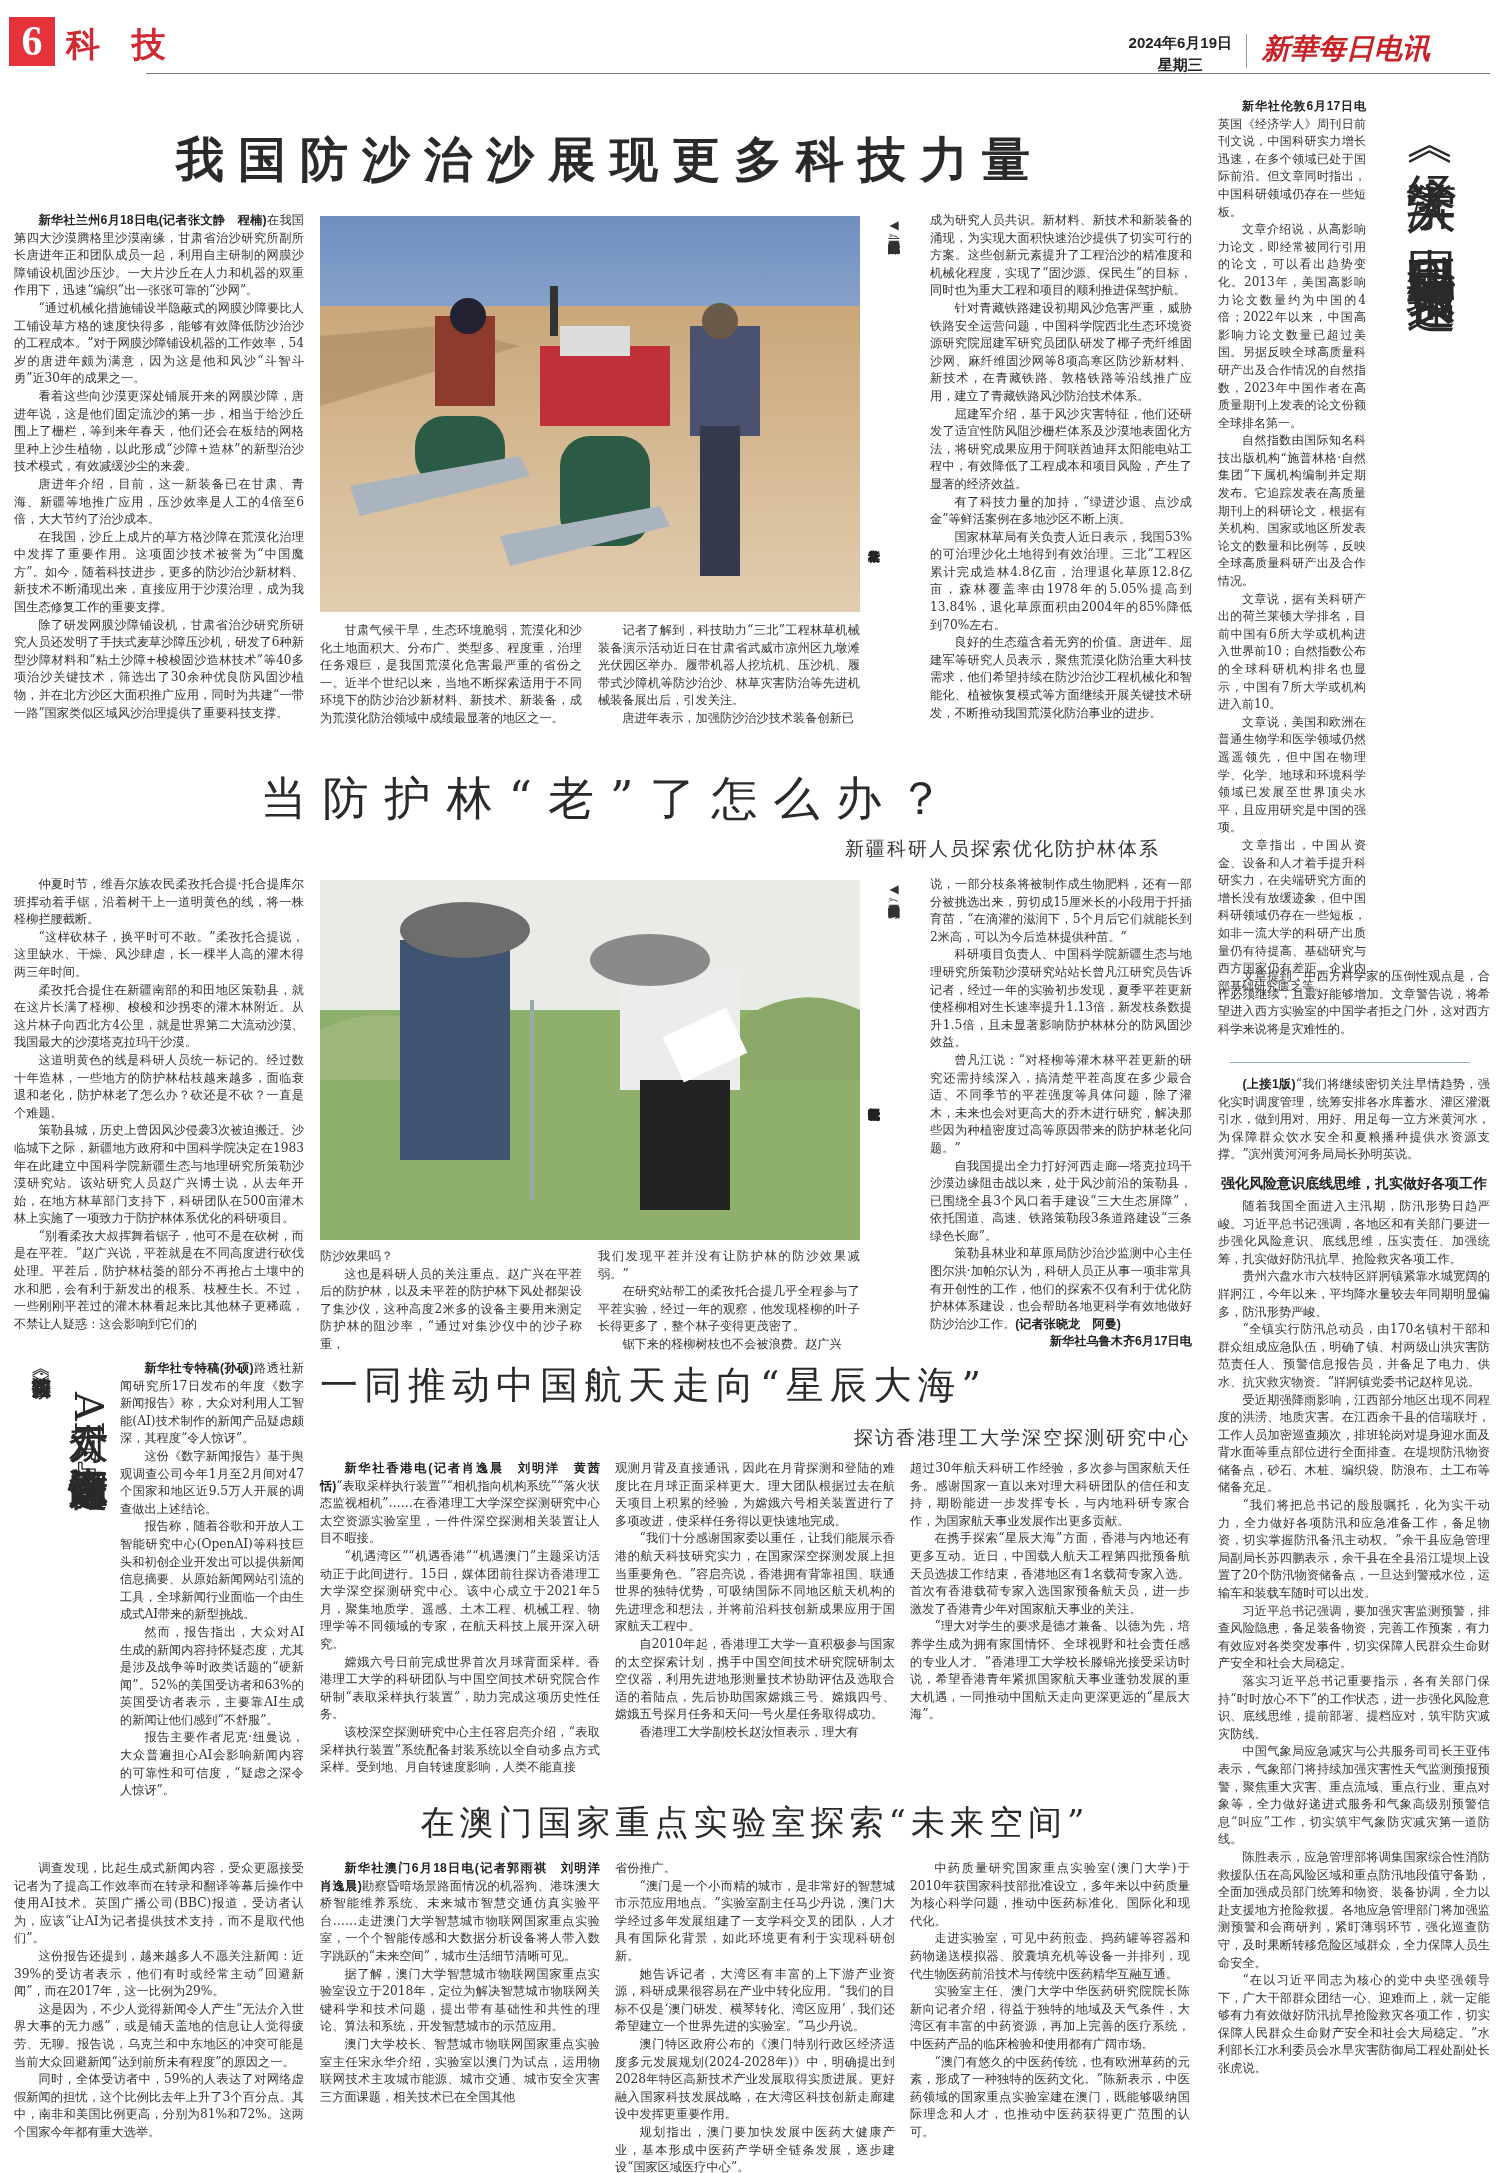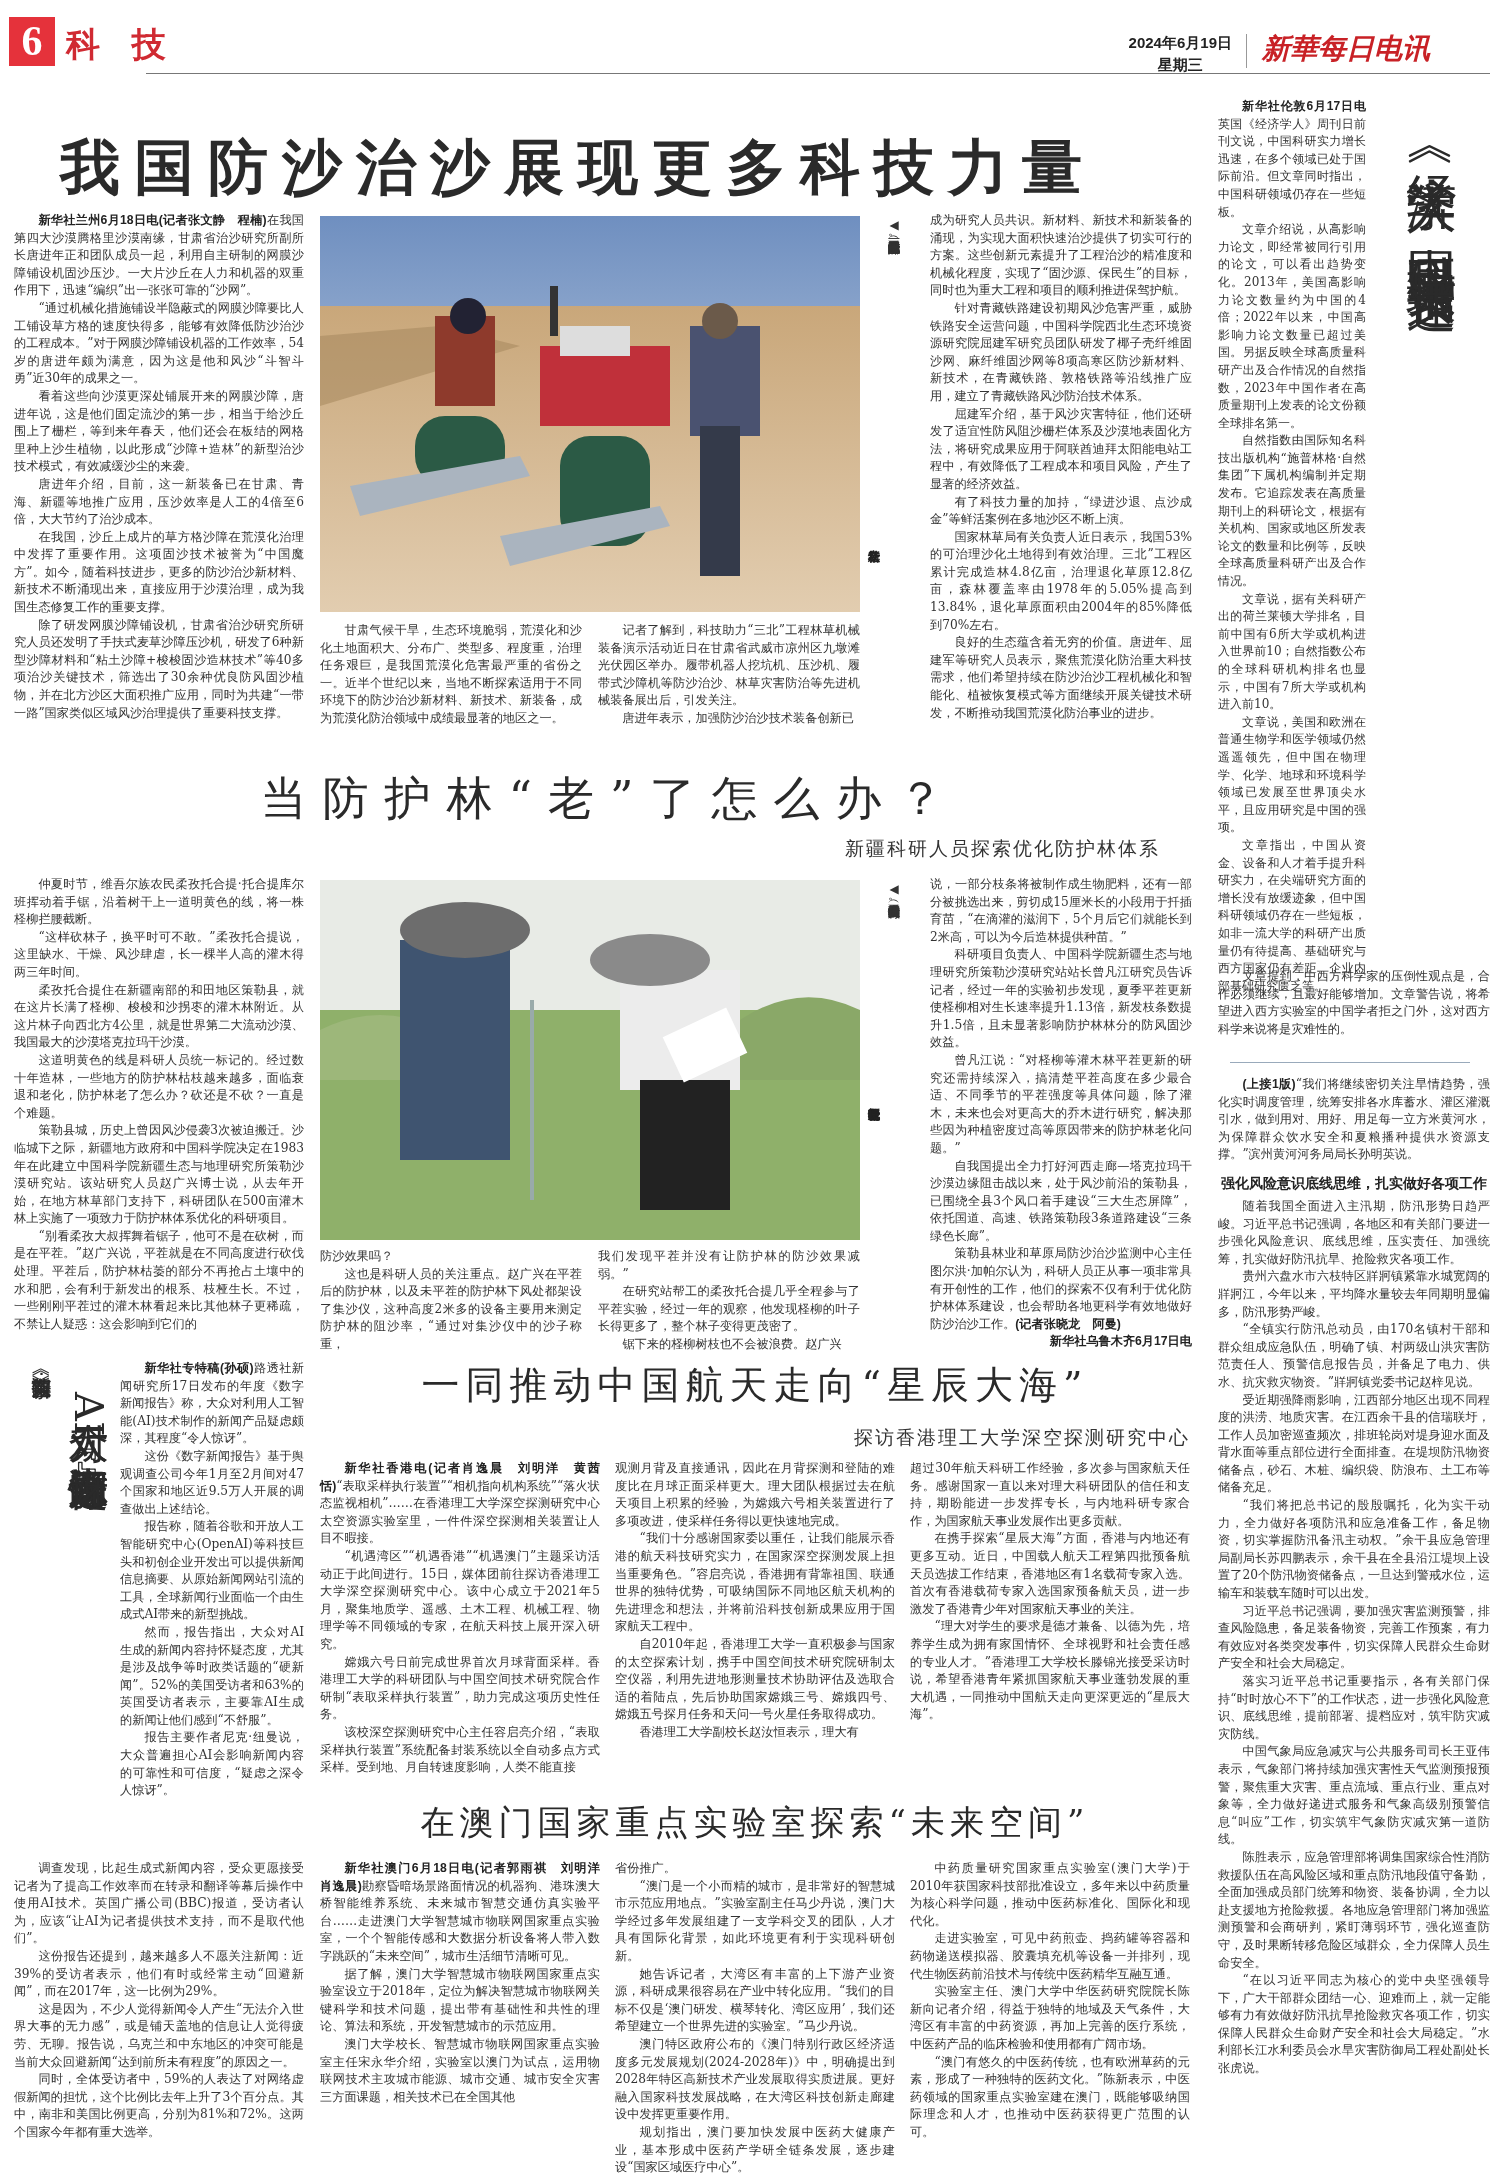--- a/index.html
+++ b/index.html
@@ -6,25 +6,25 @@
 body{width:1500px;height:2173px;background:#fff;font-family:"DejaVu Serif","Liberation Serif",serif;color:#222;position:relative;overflow:hidden}
 .abs{position:absolute}
 .page-num{left:9px;top:17px;width:46px;height:49px;background:#e5323b;color:#fff;font-family:"Liberation Serif",serif;font-weight:bold;font-size:42px;text-align:center;line-height:49px}
 .section{left:66px;top:22px;font-size:34px;color:#d02a32;font-weight:bold;letter-spacing:10px;font-family:"DejaVu Serif",serif}
 .rule-top{left:146px;top:73px;width:1015px;height:1px;background:#777}
 .rule-top2{left:1145px;top:73px;width:345px;height:1px;background:#777}
 .date{right:268px;top:32px;text-align:center;font-family:"Liberation Sans",sans-serif;font-size:15px;font-weight:bold;line-height:22px;color:#222}
 .vsep{left:1246px;top:34px;width:1px;height:34px;background:#999}
 .masthead{left:1262px;top:30px;font-size:28px;color:#c82126;font-weight:bold;font-family:"DejaVu Serif",serif;font-style:italic}
 .headline{font-weight:bold;color:#2a2a2a;font-family:"DejaVu Serif",serif}
-.h1{left:60px;top:128px;width:1100px;font-size:60px;letter-spacing:14px;text-align:left}
+.h1{left:60px;top:128px;width:1100px;font-size:48px;letter-spacing:14px;text-align:center}
 .h2{left:60px;top:768px;width:1100px;font-size:46px;letter-spacing:16px;text-align:center;font-weight:normal}
 .sub{font-family:"Liberation Sans",sans-serif;font-size:19px;color:#333;text-align:right}
 .sub2{left:60px;top:836px;width:1100px;letter-spacing:2px}
-.h3{left:320px;top:1360px;width:870px;font-size:38px;letter-spacing:6px;text-align:center;font-weight:normal}
+.h3{left:320px;top:1360px;width:870px;font-size:38px;letter-spacing:6px;text-align:left;font-weight:normal}
 .sub3{left:320px;top:1425px;width:870px;letter-spacing:2px}
 .h4{left:320px;top:1800px;width:870px;font-size:34px;letter-spacing:5px;text-align:center;font-weight:normal}
 .col{font-size:12.2px;line-height:17.6px;text-align:justify;color:#333;font-family:"DejaVu Serif",serif}
 .col p{text-indent:2em}
 .col .lead{font-weight:bold;font-family:"Liberation Sans",sans-serif;color:#222}
 .photo{overflow:hidden}
 .cap{writing-mode:vertical-rl;font-size:12px;line-height:16px;color:#333;font-family:"DejaVu Serif",serif}
 .credit{font-family:"Liberation Sans",sans-serif;font-weight:bold;color:#222}
 .vtitle{writing-mode:vertical-rl;font-family:"DejaVu Serif",serif;color:#2a2a2a}
 .divider{height:1px;background:#9ab;border-top:1px dashed #9ab}

